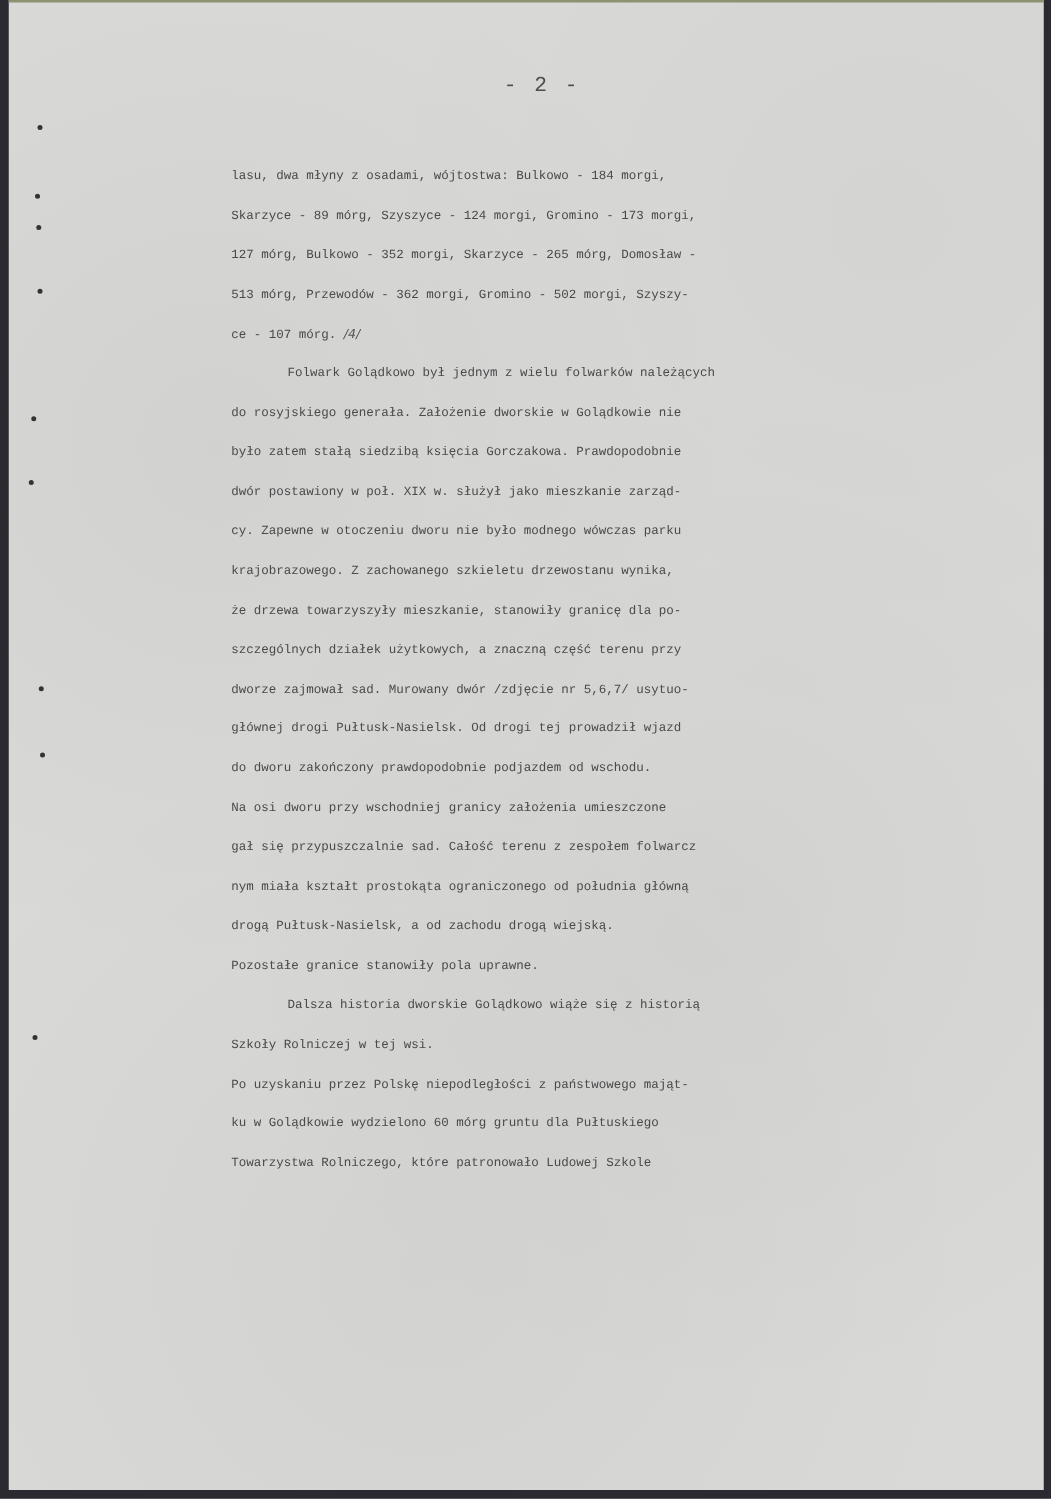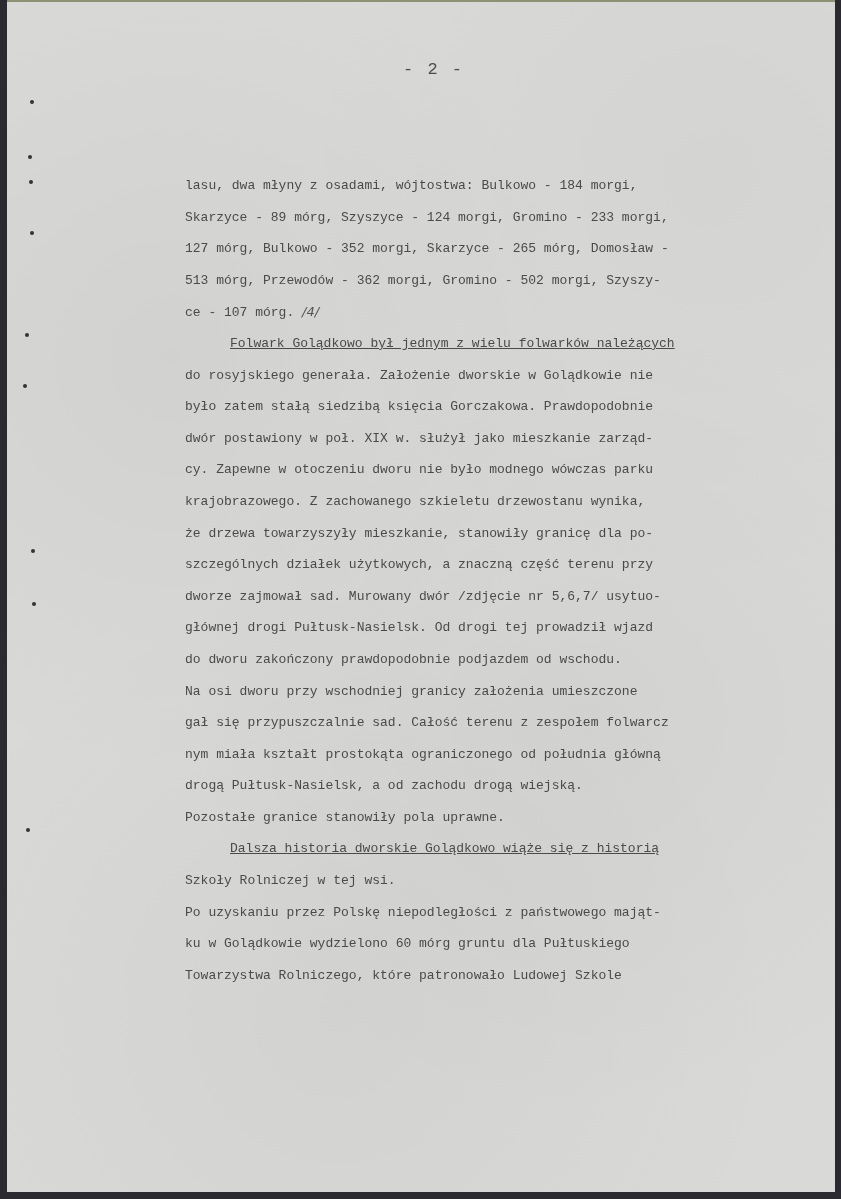--- a/index.html
+++ b/index.html
@@ -23,26 +23,25 @@
     }
     .page-number {
       position: absolute; left: 403px; top: 60px;
       font-family: "Liberation Mono", "DejaVu Sans Mono", monospace;
       font-size: 17px; color: #4d4d4d; letter-spacing: 2px;
       white-space: pre;
     }
     .text {
       position: absolute; left: 185px; top: 126px; width: 640px;
       font-family: "Liberation Mono", "DejaVu Sans Mono", monospace;
-      font-size: 13px; color: #4a4a4a;
+      font-size: 10px; color: #4a4a4a;
       line-height: 31.6px;
-      margin-top: 44px;
     }
     .line { white-space: pre; height: 31.6px; }
-    .indent { padding-left: 45px; text-decoration: underline; }
+    .indent { padding-left: 45px; }
     .handwritten { font-family: "DejaVu Sans", sans-serif; font-style: italic; color: #555; }
     .dot {
       position: absolute; width: 4px; height: 4px; border-radius: 50%;
       background: #333;
     }
   </style>
 </head>
 <body>
 
 <div class="paper"></div>
@@ -55,21 +54,21 @@
 <div class="dot" style="left:25px;top:333px;"></div>
 <div class="dot" style="left:23px;top:384px;"></div>
 <div class="dot" style="left:31px;top:549px;"></div>
 <div class="dot" style="left:32px;top:602px;"></div>
 <div class="dot" style="left:26px;top:828px;"></div>
 
 <div class="page-number">- 2 -</div>
 
 <div class="text" id="body-text">
     <div class="line"><span>lasu, dwa młyny z osadami, wójtostwa: Bulkowo - 184 morgi,</span></div>
-    <div class="line"><span>Skarzyce - 89 mórg, Szyszyce - 124 morgi, Gromino - 233 morgi,</span></div>
+    <div class="line"><span>Skarzyce - 89 mórg, Szyszyce - 124 morgi, Gromino - 173 morgi,</span></div>
     <div class="line"><span>127 mórg, Bulkowo - 352 morgi, Skarzyce - 265 mórg, Domosław -</span></div>
     <div class="line"><span>513 mórg, Przewodów - 362 morgi, Gromino - 502 morgi, Szyszy-</span></div>
     <div class="line"><span>ce - 107 mórg.</span> <span class="handwritten">/4/</span></div>
     <div class="line indent"><span>Folwark Golądkowo był jednym z wielu folwarków należących</span></div>
     <div class="line"><span>do rosyjskiego generała. Założenie dworskie w Golądkowie nie</span></div>
     <div class="line"><span>było zatem stałą siedzibą księcia Gorczakowa. Prawdopodobnie</span></div>
     <div class="line"><span>dwór postawiony w poł. XIX w. służył jako mieszkanie zarząd-</span></div>
     <div class="line"><span>cy. Zapewne w otoczeniu dworu nie było modnego wówczas parku</span></div>
     <div class="line"><span>krajobrazowego. Z zachowanego szkieletu drzewostanu wynika,</span></div>
     <div class="line"><span>że drzewa towarzyszyły mieszkanie, stanowiły granicę dla po-</span></div>

